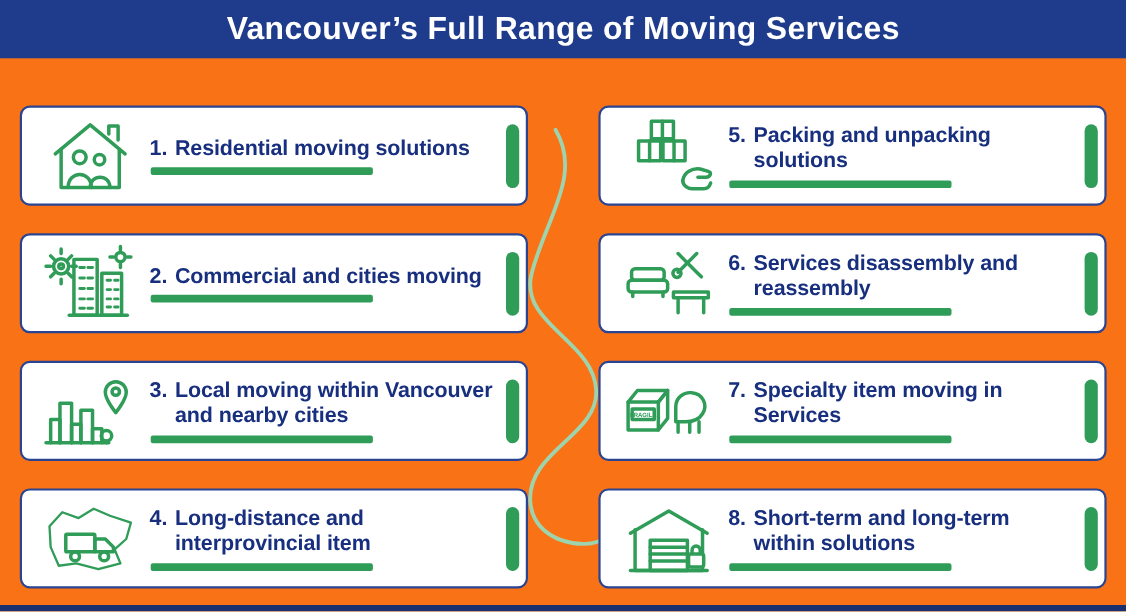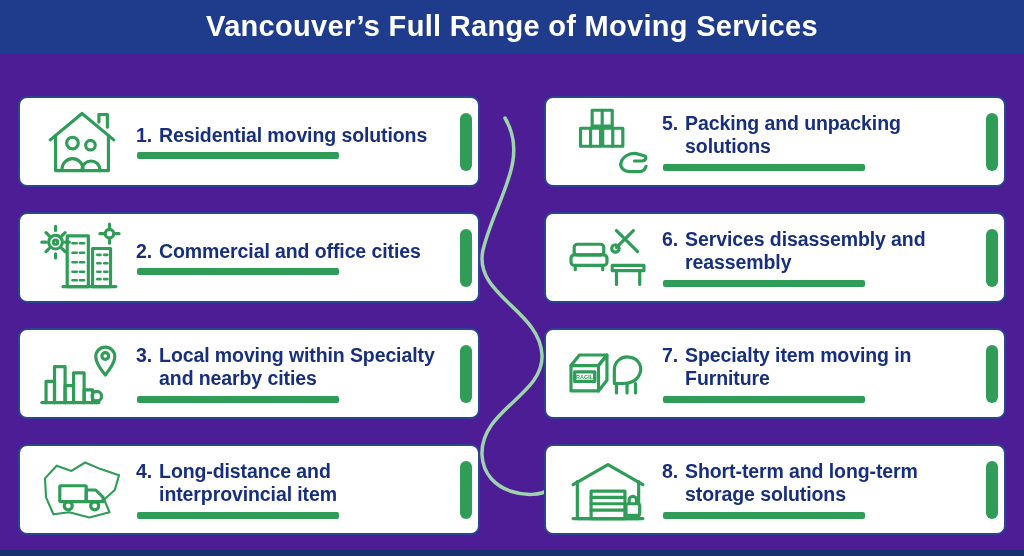--- a/index.html
+++ b/index.html
@@ -1,18 +1,18 @@
 <!DOCTYPE html>
 <html><head>
 <meta charset="utf-8">
 <style>
   html,body{margin:0;padding:0;background:#e9e9e9;}
   .page{
     width:1024px;height:556px;position:relative;overflow:hidden;
-    background:#4c1d95;font-family:"Liberation Sans",sans-serif;
+    background:#f97316;font-family:"Liberation Sans",sans-serif;
   }
   
   .banner{
     height:53px;background:#1e3b8c;display:flex;align-items:center;justify-content:center;
   }
   .banner h1{
     margin:0;color:#ffffff;font-size:29px;font-weight:800;letter-spacing:.3px;
   }
   
   .connector{
@@ -97,21 +97,21 @@
           <rect x="50" y="26" width="17" height="36"></rect>
           <path class="win" d="M54.5 32 h3 M61 32 h3 M54.5 40 h3 M61 40 h3 M54.5 48 h3 M61 48 h3 M54.5 55 h3 M61 55 h3"></path>
           <circle cx="66" cy="12" r="4"></circle>
           <path d="M66 6 V3 M66 18 V21 M60 12 H57 M72 12 H75"></path>
           <path d="M22 62 H72"></path>
         </svg>
       </div>
       <div class="text-col">
         <div class="text-row">
           <span class="num">2.</span>
-          <span class="label">Commercial and office cities</span>
+          <span class="label">Commercial and cities moving</span>
         </div>
         <div class="underbar"></div>
       </div>
       <div class="side-pill"></div>
     </div>
 
     <div class="card">
       <div class="icon-wrap">
         <svg viewBox="0 0 80 70">
           <path d="M6 62 V42 H14 V62"></path>
@@ -122,21 +122,21 @@
           <path d="M2 62 H56"></path>
           <circle cx="54" cy="56" r="4.5"></circle>
           <path d="M54 62 v-1.5"></path>
           <path d="M62 36 C62 36 53 25 53 18.5 A9 9 0 1 1 71 18.5 C71 25 62 36 62 36 Z"></path>
           <circle cx="62" cy="18" r="3.2"></circle>
         </svg>
       </div>
       <div class="text-col">
         <div class="text-row">
           <span class="num">3.</span>
-          <span class="label">Local moving within Specialty and nearby cities</span>
+          <span class="label">Local moving within Vancouver and nearby cities</span>
         </div>
         <div class="underbar"></div>
       </div>
       <div class="side-pill"></div>
     </div>
 
     <div class="card">
       <div class="icon-wrap">
         <svg viewBox="0 0 80 70">
           <path class="thin" d="M5 24 L16 12 L30 17 L43 9 L57 15 L75 21 L71 35 L61 44 L66 56 L47 61 L28 56 L13 58 L6 42 Z"></path>
@@ -210,21 +210,21 @@
           <path d="M31 27 L39 17 V41 L31 51"></path>
           <rect x="8.5" y="33" width="19" height="9" stroke-width="1.5"></rect>
           <text x="18" y="39.7" font-size="5.2" text-anchor="middle">FRAGILE</text>
           <path d="M46 44 V31 c0 -8 7 -13 14 -12 c9 1 14 10 9 18 c-3 5 -9 7 -15 7 h-8 z"></path>
           <path d="M48 44 v9 M58 44 v9 M66 44 v9"></path>
         </svg>
       </div>
       <div class="text-col">
         <div class="text-row">
           <span class="num">7.</span>
-          <span class="label">Specialty item moving in Furniture</span>
+          <span class="label">Specialty item moving in Services</span>
         </div>
         <div class="underbar"></div>
       </div>
       <div class="side-pill"></div>
     </div>
 
     <div class="card">
       <div class="icon-wrap">
         <svg viewBox="0 0 80 70">
           <path d="M7 30 L40 11 L73 30"></path>
@@ -232,21 +232,21 @@
           <rect x="24" y="36" width="32" height="26"></rect>
           <path d="M24 42 H56 M24 48 H56 M24 54 H56"></path>
           <path d="M60 48 v-3.5 a3.5 3.5 0 0 1 7 0 V48"></path>
           <rect class="fillw" x="57" y="48" width="13" height="11" rx="2"></rect>
           <path d="M7 62 H73"></path>
         </svg>
       </div>
       <div class="text-col">
         <div class="text-row">
           <span class="num">8.</span>
-          <span class="label">Short-term and long-term storage solutions</span>
+          <span class="label">Short-term and long-term within solutions</span>
         </div>
         <div class="underbar"></div>
       </div>
       <div class="side-pill"></div>
     </div>
 
   </div>
 
   <div class="bottom-bar"></div>
 </div>

